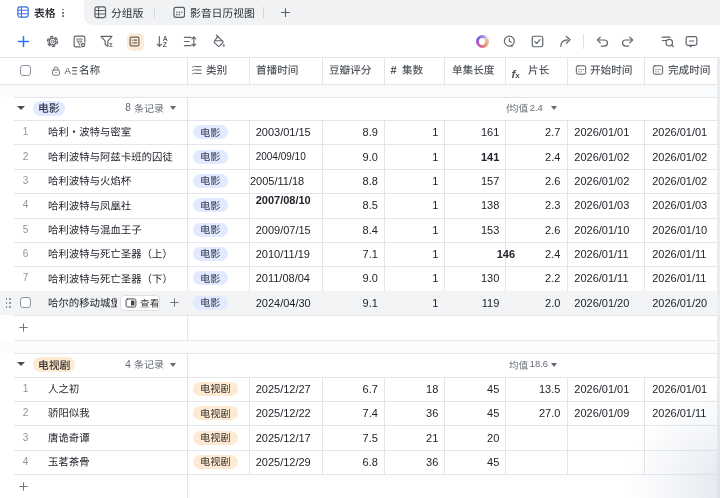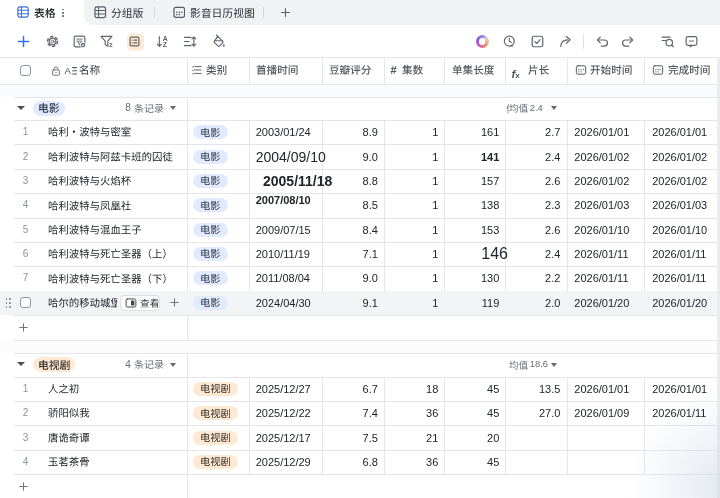--- a/index.html
+++ b/index.html
@@ -451,21 +451,21 @@
         <use href="#g49" x="7000"></use>
       </g>
     </svg>
     <div style="position:absolute;left:193.0px;top:125.2px;width:35.0px;height:14.0px;background:#e1eaff;border-radius:7.0px"></div>
     <svg style="position:absolute;left:200.3px;top:124.54px;overflow:visible;" width="20.4" height="15.3">
       <g transform="translate(0,11.37) scale(0.010200,-0.010200)" fill="#30374a">
         <use href="#g50" x="0"></use>
         <use href="#g5" x="1000"></use>
       </g>
     </svg>
-    <div style="position:absolute;left:255.7px;top:121.2px;height:22px;line-height:22px;font-size:11px;color:#21252b;font-weight:400;white-space:nowrap;letter-spacing:0px">2003/01/24</div>
+    <div style="position:absolute;left:255.7px;top:121.2px;height:22px;line-height:22px;font-size:11px;color:#21252b;font-weight:400;white-space:nowrap;letter-spacing:0px">2003/01/15</div>
     <div style="position:absolute;right:342.2px;top:121.2px;height:22px;line-height:22px;font-size:11px;color:#21252b;font-weight:400;white-space:nowrap;letter-spacing:0px">8.9</div>
     <div style="position:absolute;right:281.7px;top:121.2px;height:22px;line-height:22px;font-size:11px;color:#21252b;font-weight:400;white-space:nowrap;letter-spacing:0px">1</div>
     <div style="position:absolute;right:220.7px;top:121.2px;height:22px;line-height:22px;font-size:11px;color:#21252b;font-weight:400;white-space:nowrap;letter-spacing:0px">161</div>
     <div style="position:absolute;right:159.7px;top:121.2px;height:22px;line-height:22px;font-size:11px;color:#21252b;font-weight:400;white-space:nowrap;letter-spacing:0px">2.7</div>
     <div style="position:absolute;left:574.3px;top:121.2px;height:22px;line-height:22px;font-size:11px;color:#21252b;font-weight:400;white-space:nowrap;letter-spacing:0px">2026/01/01</div>
     <div style="position:absolute;left:652.2px;top:121.2px;height:22px;line-height:22px;font-size:11px;color:#21252b;font-weight:400;white-space:nowrap;letter-spacing:0px">2026/01/01</div>
     <div style="position:absolute;right:691.8px;top:146.6px;height:20px;line-height:20px;font-size:10px;color:#8d939c;font-weight:400;white-space:nowrap;letter-spacing:0px">2</div>
     <svg style="position:absolute;left:48.0px;top:148.76px;overflow:visible;" width="124.8" height="15.6">
       <g transform="translate(0,11.60) scale(0.010400,-0.010400)" fill="#21252b">
         <use href="#g42" x="0"></use>
@@ -482,21 +482,21 @@
         <use href="#g57" x="11000"></use>
       </g>
     </svg>
     <div style="position:absolute;left:193.0px;top:149.6px;width:35.0px;height:14.0px;background:#e1eaff;border-radius:7.0px"></div>
     <svg style="position:absolute;left:200.3px;top:148.91px;overflow:visible;" width="20.4" height="15.3">
       <g transform="translate(0,11.37) scale(0.010200,-0.010200)" fill="#30374a">
         <use href="#g50" x="0"></use>
         <use href="#g5" x="1000"></use>
       </g>
     </svg>
-    <div style="position:absolute;left:255.7px;top:145.6px;height:22px;line-height:22px;font-size:14px;color:#21252b;font-weight:400;white-space:nowrap;letter-spacing:0px">2004/09/10</div>
+    <div style="position:absolute;left:255.7px;top:145.6px;height:22px;line-height:22px;font-size:10px;color:#21252b;font-weight:400;white-space:nowrap;letter-spacing:0px">2004/09/10</div>
     <div style="position:absolute;right:342.2px;top:145.6px;height:22px;line-height:22px;font-size:11px;color:#21252b;font-weight:400;white-space:nowrap;letter-spacing:0px">9.0</div>
     <div style="position:absolute;right:281.7px;top:145.6px;height:22px;line-height:22px;font-size:11px;color:#21252b;font-weight:400;white-space:nowrap;letter-spacing:0px">1</div>
     <div style="position:absolute;right:220.7px;top:145.6px;height:22px;line-height:22px;font-size:11px;color:#21252b;font-weight:700;white-space:nowrap;letter-spacing:0px">141</div>
     <div style="position:absolute;right:159.7px;top:145.6px;height:22px;line-height:22px;font-size:11px;color:#21252b;font-weight:400;white-space:nowrap;letter-spacing:0px">2.4</div>
     <div style="position:absolute;left:574.3px;top:145.6px;height:22px;line-height:22px;font-size:11px;color:#21252b;font-weight:400;white-space:nowrap;letter-spacing:0px">2026/01/02</div>
     <div style="position:absolute;left:652.2px;top:145.6px;height:22px;line-height:22px;font-size:11px;color:#21252b;font-weight:400;white-space:nowrap;letter-spacing:0px">2026/01/02</div>
     <div style="position:absolute;right:691.8px;top:170.9px;height:20px;line-height:20px;font-size:10px;color:#8d939c;font-weight:400;white-space:nowrap;letter-spacing:0px">3</div>
     <svg style="position:absolute;left:48.0px;top:173.14px;overflow:visible;" width="83.2" height="15.6">
       <g transform="translate(0,11.60) scale(0.010400,-0.010400)" fill="#21252b">
         <use href="#g42" x="0"></use>
@@ -509,21 +509,21 @@
         <use href="#g60" x="7000"></use>
       </g>
     </svg>
     <div style="position:absolute;left:193.0px;top:173.9px;width:35.0px;height:14.0px;background:#e1eaff;border-radius:7.0px"></div>
     <svg style="position:absolute;left:200.3px;top:173.29px;overflow:visible;" width="20.4" height="15.3">
       <g transform="translate(0,11.37) scale(0.010200,-0.010200)" fill="#30374a">
         <use href="#g50" x="0"></use>
         <use href="#g5" x="1000"></use>
       </g>
     </svg>
-    <div style="position:absolute;left:263px;top:169.9px;height:22px;line-height:22px;font-size:14px;color:#21252b;font-weight:700;white-space:nowrap;letter-spacing:0px">2005/11/18</div>
+    <div style="position:absolute;left:250px;top:169.9px;height:22px;line-height:22px;font-size:11px;color:#21252b;font-weight:400;white-space:nowrap;letter-spacing:0px">2005/11/18</div>
     <div style="position:absolute;right:342.2px;top:169.9px;height:22px;line-height:22px;font-size:11px;color:#21252b;font-weight:400;white-space:nowrap;letter-spacing:0px">8.8</div>
     <div style="position:absolute;right:281.7px;top:169.9px;height:22px;line-height:22px;font-size:11px;color:#21252b;font-weight:400;white-space:nowrap;letter-spacing:0px">1</div>
     <div style="position:absolute;right:220.7px;top:169.9px;height:22px;line-height:22px;font-size:11px;color:#21252b;font-weight:400;white-space:nowrap;letter-spacing:0px">157</div>
     <div style="position:absolute;right:159.7px;top:169.9px;height:22px;line-height:22px;font-size:11px;color:#21252b;font-weight:400;white-space:nowrap;letter-spacing:0px">2.6</div>
     <div style="position:absolute;left:574.3px;top:169.9px;height:22px;line-height:22px;font-size:11px;color:#21252b;font-weight:400;white-space:nowrap;letter-spacing:0px">2026/01/02</div>
     <div style="position:absolute;left:652.2px;top:169.9px;height:22px;line-height:22px;font-size:11px;color:#21252b;font-weight:400;white-space:nowrap;letter-spacing:0px">2026/01/02</div>
     <div style="position:absolute;right:691.8px;top:195.3px;height:20px;line-height:20px;font-size:10px;color:#8d939c;font-weight:400;white-space:nowrap;letter-spacing:0px">4</div>
     <svg style="position:absolute;left:48.0px;top:197.51px;overflow:visible;" width="83.2" height="15.6">
       <g transform="translate(0,11.60) scale(0.010400,-0.010400)" fill="#21252b">
         <use href="#g42" x="0"></use>
@@ -598,21 +598,21 @@
     <div style="position:absolute;left:193.0px;top:247.1px;width:35.0px;height:14.0px;background:#e1eaff;border-radius:7.0px"></div>
     <svg style="position:absolute;left:200.3px;top:246.41px;overflow:visible;" width="20.4" height="15.3">
       <g transform="translate(0,11.37) scale(0.010200,-0.010200)" fill="#30374a">
         <use href="#g50" x="0"></use>
         <use href="#g5" x="1000"></use>
       </g>
     </svg>
     <div style="position:absolute;left:255.7px;top:243.1px;height:22px;line-height:22px;font-size:11px;color:#21252b;font-weight:400;white-space:nowrap;letter-spacing:0px">2010/11/19</div>
     <div style="position:absolute;right:342.2px;top:243.1px;height:22px;line-height:22px;font-size:11px;color:#21252b;font-weight:400;white-space:nowrap;letter-spacing:0px">7.1</div>
     <div style="position:absolute;right:281.7px;top:243.1px;height:22px;line-height:22px;font-size:11px;color:#21252b;font-weight:400;white-space:nowrap;letter-spacing:0px">1</div>
-    <div style="position:absolute;right:212px;top:243.1px;height:22px;line-height:22px;font-size:16px;color:#21252b;font-weight:400;white-space:nowrap;letter-spacing:0px">146</div>
+    <div style="position:absolute;right:205px;top:243.1px;height:22px;line-height:22px;font-size:11px;color:#21252b;font-weight:700;white-space:nowrap;letter-spacing:0px">146</div>
     <div style="position:absolute;right:159.7px;top:243.1px;height:22px;line-height:22px;font-size:11px;color:#21252b;font-weight:400;white-space:nowrap;letter-spacing:0px">2.4</div>
     <div style="position:absolute;left:574.3px;top:243.1px;height:22px;line-height:22px;font-size:11px;color:#21252b;font-weight:400;white-space:nowrap;letter-spacing:0px">2026/01/11</div>
     <div style="position:absolute;left:652.2px;top:243.1px;height:22px;line-height:22px;font-size:11px;color:#21252b;font-weight:400;white-space:nowrap;letter-spacing:0px">2026/01/11</div>
     <div style="position:absolute;right:691.8px;top:268.4px;height:20px;line-height:20px;font-size:10px;color:#8d939c;font-weight:400;white-space:nowrap;letter-spacing:0px">7</div>
     <svg style="position:absolute;left:48.0px;top:270.64px;overflow:visible;" width="124.8" height="15.6">
       <g transform="translate(0,11.60) scale(0.010400,-0.010400)" fill="#21252b">
         <use href="#g42" x="0"></use>
         <use href="#g43" x="1000"></use>
         <use href="#g45" x="2000"></use>
         <use href="#g46" x="3000"></use>

